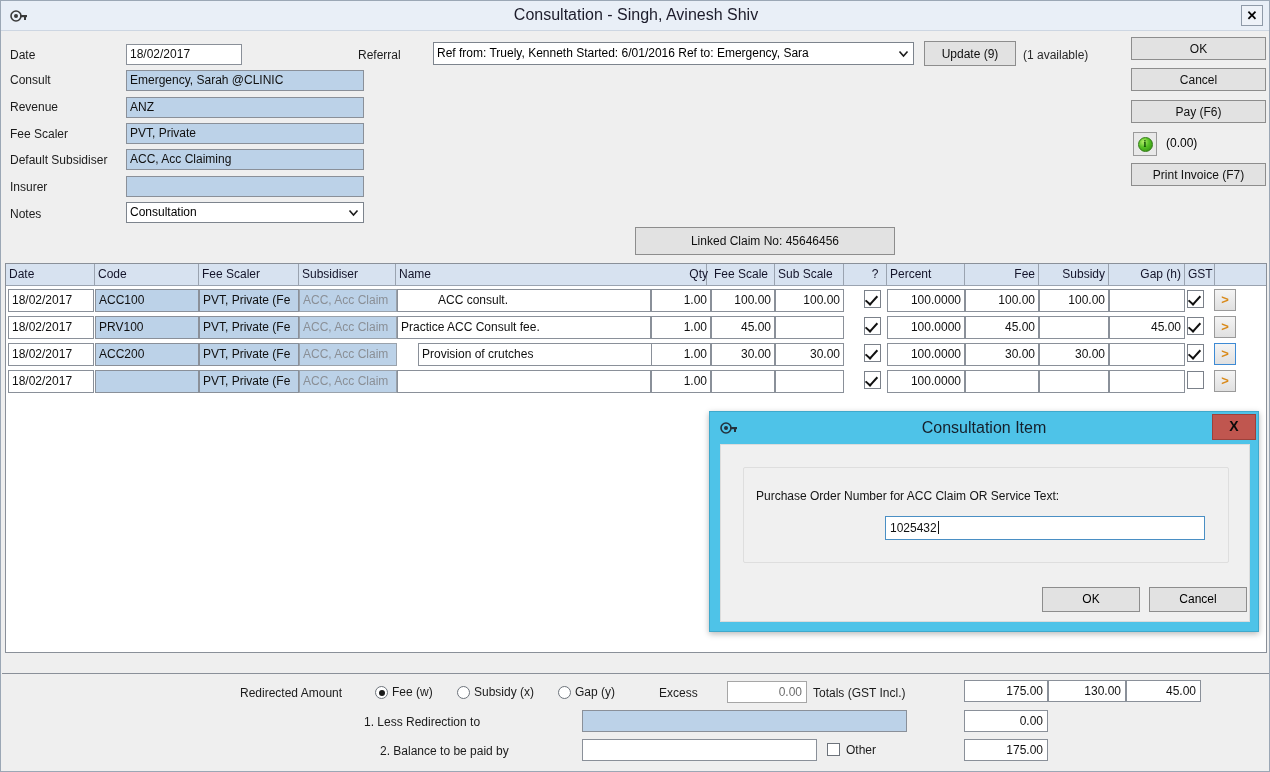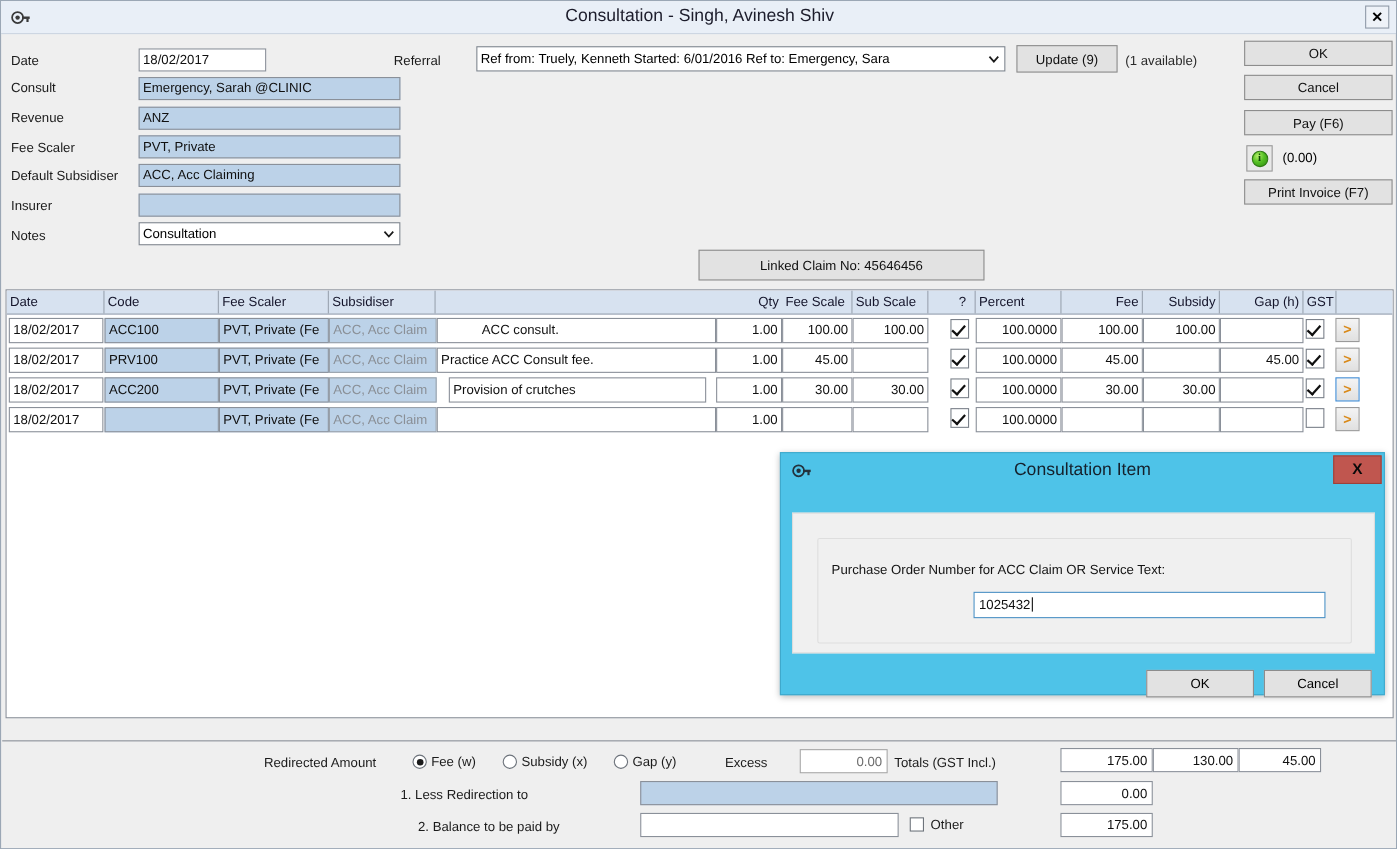--- a/index.html
+++ b/index.html
@@ -329,25 +329,24 @@
     color: #0a0a0a;
     font-size: 14px;
     font-weight: bold;
     line-height: 23px;
     text-align: center;
     cursor: pointer;
   }
   .modal-body {
     position: absolute;
     left: 10px; top: 32px;
-    width: 530px; height: 128px;
+    width: 530px; height: 178px;
     background: #f0f0f0;
     border: 1px solid #dcdcdc;
     box-sizing: border-box;
-    margin-top: 22px;
   }
   .modal-group {
     position: absolute;
     left: 22px; top: 22px;
     width: 486px; height: 96px;
     border: 1px solid #dedede;
     box-sizing: border-box;
     border-radius: 2px;
   }
   .modal-q {
@@ -462,20 +461,21 @@
   </div>
 
   <div class="btn" style="left:634px; top:226px; width:260px; height:28px;">Linked Claim No: 45646456</div>
 
   <div class="grid" style="left:4px; top:262px; width:1262px; height:390px;">
     <div class="ghead">
       <div class="hc" style="left:0px;    width:89px;">Date</div>
       <div class="hc" style="left:89px;   width:104px;">Code</div>
       <div class="hc" style="left:193px;  width:100px;">Fee Scaler</div>
       <div class="hc" style="left:293px;  width:97px;">Subsidiser</div>
+      <div class="hc" style="left:390px;  width:311px;">Name</div>
       <div class="hc" style="left:701px;  width:4px; border:none;"></div>
       <div class="hc" style="left:660px;  width:45px; text-align:right; border-right:none;">Qty</div>
       <div class="hc" style="left:705px;  width:64px;">Fee Scale</div>
       <div class="hc" style="left:769px;  width:69px;">Sub Scale</div>
       <div class="hc" style="left:858px;  width:23px; text-align:center;">?</div>
       <div class="hc" style="left:881px;  width:78px; text-align:left;">Percent</div>
       <div class="hc" style="left:959px;  width:74px; text-align:right;">Fee</div>
       <div class="hc" style="left:1033px; width:70px; text-align:right;">Subsidy</div>
       <div class="hc" style="left:1103px; width:76px; text-align:right;">Gap (h)</div>
       <div class="hc" style="left:1179px; width:30px;">GST</div>
@@ -516,21 +516,21 @@
       <div class="cell num" style="left:1103px; width:76px;">45.00</div>
       <div class="chkcell on" style="left:1181px;"></div>
       <div class="arrbtn" style="left:1208px;">&gt;</div>
     </div>
 
     <div class="grow" style="top:77px;">
       <div class="cell" style="left:2px;    width:86px;">18/02/2017</div>
       <div class="cell blue" style="left:89px;   width:104px;">ACC200</div>
       <div class="cell blue" style="left:193px;  width:100px;">PVT, Private (Fe</div>
       <div class="cell gray-txt" style="left:293px;  width:98px;">ACC, Acc Claim</div>
-      <div class="cell" style="left:402px;  width:234px;">Provision of crutches</div>
+      <div class="cell" style="left:412px;  width:234px;">Provision of crutches</div>
       <div class="cell num" style="left:645px;  width:60px;">1.00</div>
       <div class="cell num" style="left:705px;  width:64px;">30.00</div>
       <div class="cell num" style="left:769px;  width:69px;">30.00</div>
       <div class="chkcell on" style="left:858px;"></div>
       <div class="cell num" style="left:881px;  width:78px;">100.0000</div>
       <div class="cell num" style="left:959px;  width:74px;">30.00</div>
       <div class="cell num" style="left:1033px; width:70px;">30.00</div>
       <div class="cell num" style="left:1103px; width:76px;"></div>
       <div class="chkcell on" style="left:1181px;"></div>
       <div class="arrbtn focus" style="left:1208px;">&gt;</div>

